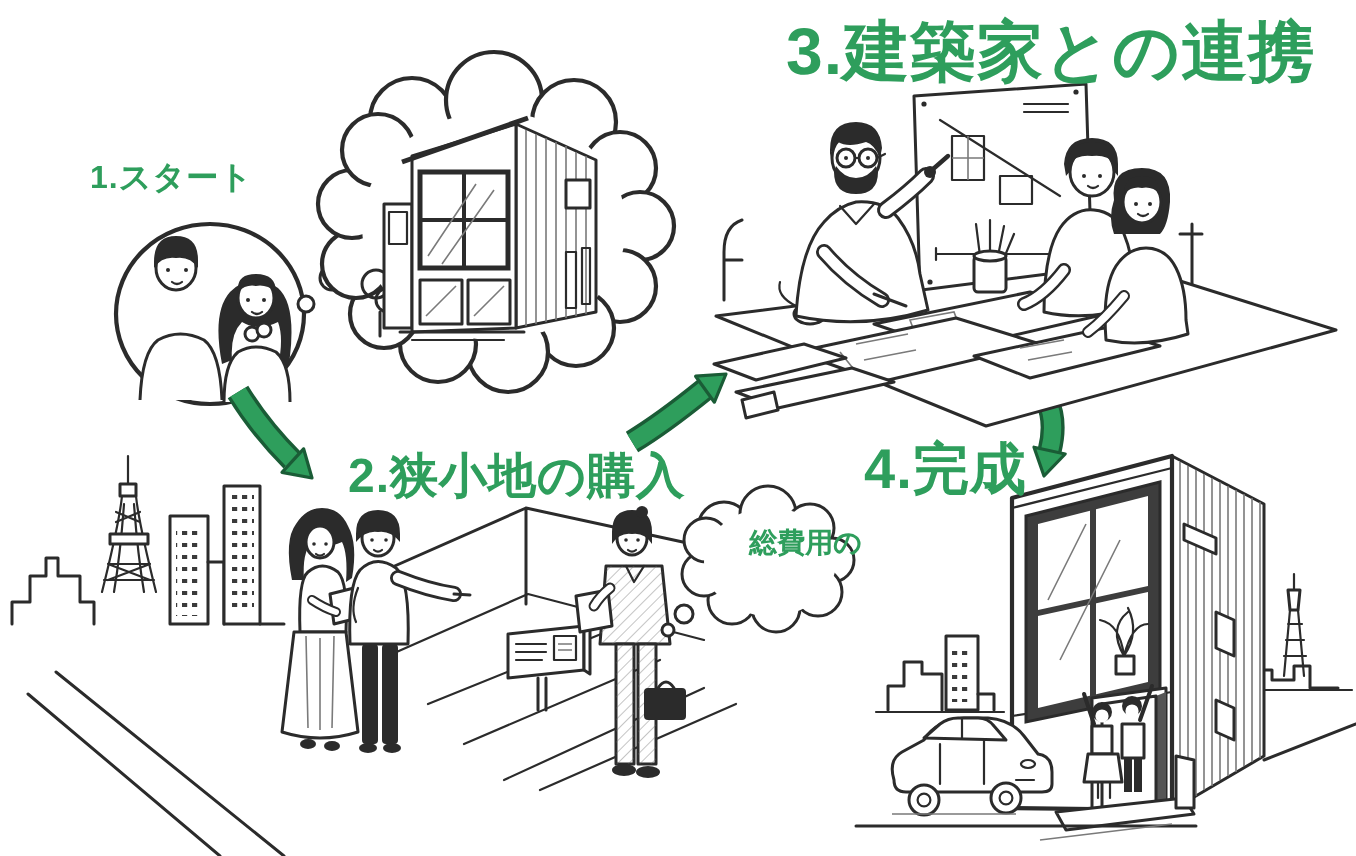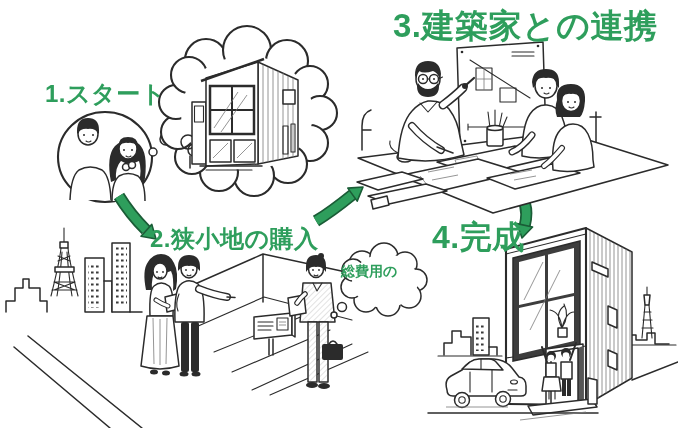--- a/index.html
+++ b/index.html
@@ -11,26 +11,26 @@
   .stage{
     position:relative;width:678px;height:428px;overflow:hidden;
     background:var(--background);
     font-family:"Liberation Sans","DejaVu Sans",sans-serif;
   }
   .stage svg{position:absolute;left:0;top:0;}
   .step-label{
     position:absolute;color:var(--accent-green);font-weight:bold;
     white-space:nowrap;letter-spacing:.5px;line-height:1;
   }
-  #lbl1{left:45px;top:82px;font-size:24px;text-align:right;}
-  #lbl2{left:150px;top:227px;font-size:24px;}
+  #lbl1{left:45px;top:82px;font-size:16px;text-align:right;}
+  #lbl2{left:174px;top:227px;font-size:24px;}
   #lbl3{left:393px;top:9px;font-size:33px;}
-  #lbl4{left:432px;top:221px;font-size:32px;}
+  #lbl4{left:432px;top:221px;font-size:28px;}
   .callout-text{
-    position:absolute;left:341px;top:263px;width:90px;text-align:left;
+    position:absolute;left:341px;top:263px;width:90px;text-align:right;
     color:var(--accent-green);font-weight:bold;font-size:14px;line-height:1.15;
   }
   
   .ln{fill:none;stroke:var(--line-art);stroke-width:1.5;stroke-linecap:round;stroke-linejoin:round;}
   .lt{fill:none;stroke:var(--line-art);stroke-width:1.1;stroke-linecap:round;stroke-linejoin:round;}
   .th{fill:none;stroke:#7a7a7a;stroke-width:.8;}
   .fw{fill:#fff;stroke:var(--line-art);stroke-width:1.5;stroke-linejoin:round;}
   .fw2{fill:#fff;stroke:var(--line-art);stroke-width:2.1;stroke-linejoin:round;}
   .dk{fill:var(--line-art);stroke:none;}
   .arrow-out{fill:none;stroke:#1a5c36;stroke-width:12;stroke-linecap:butt;}

